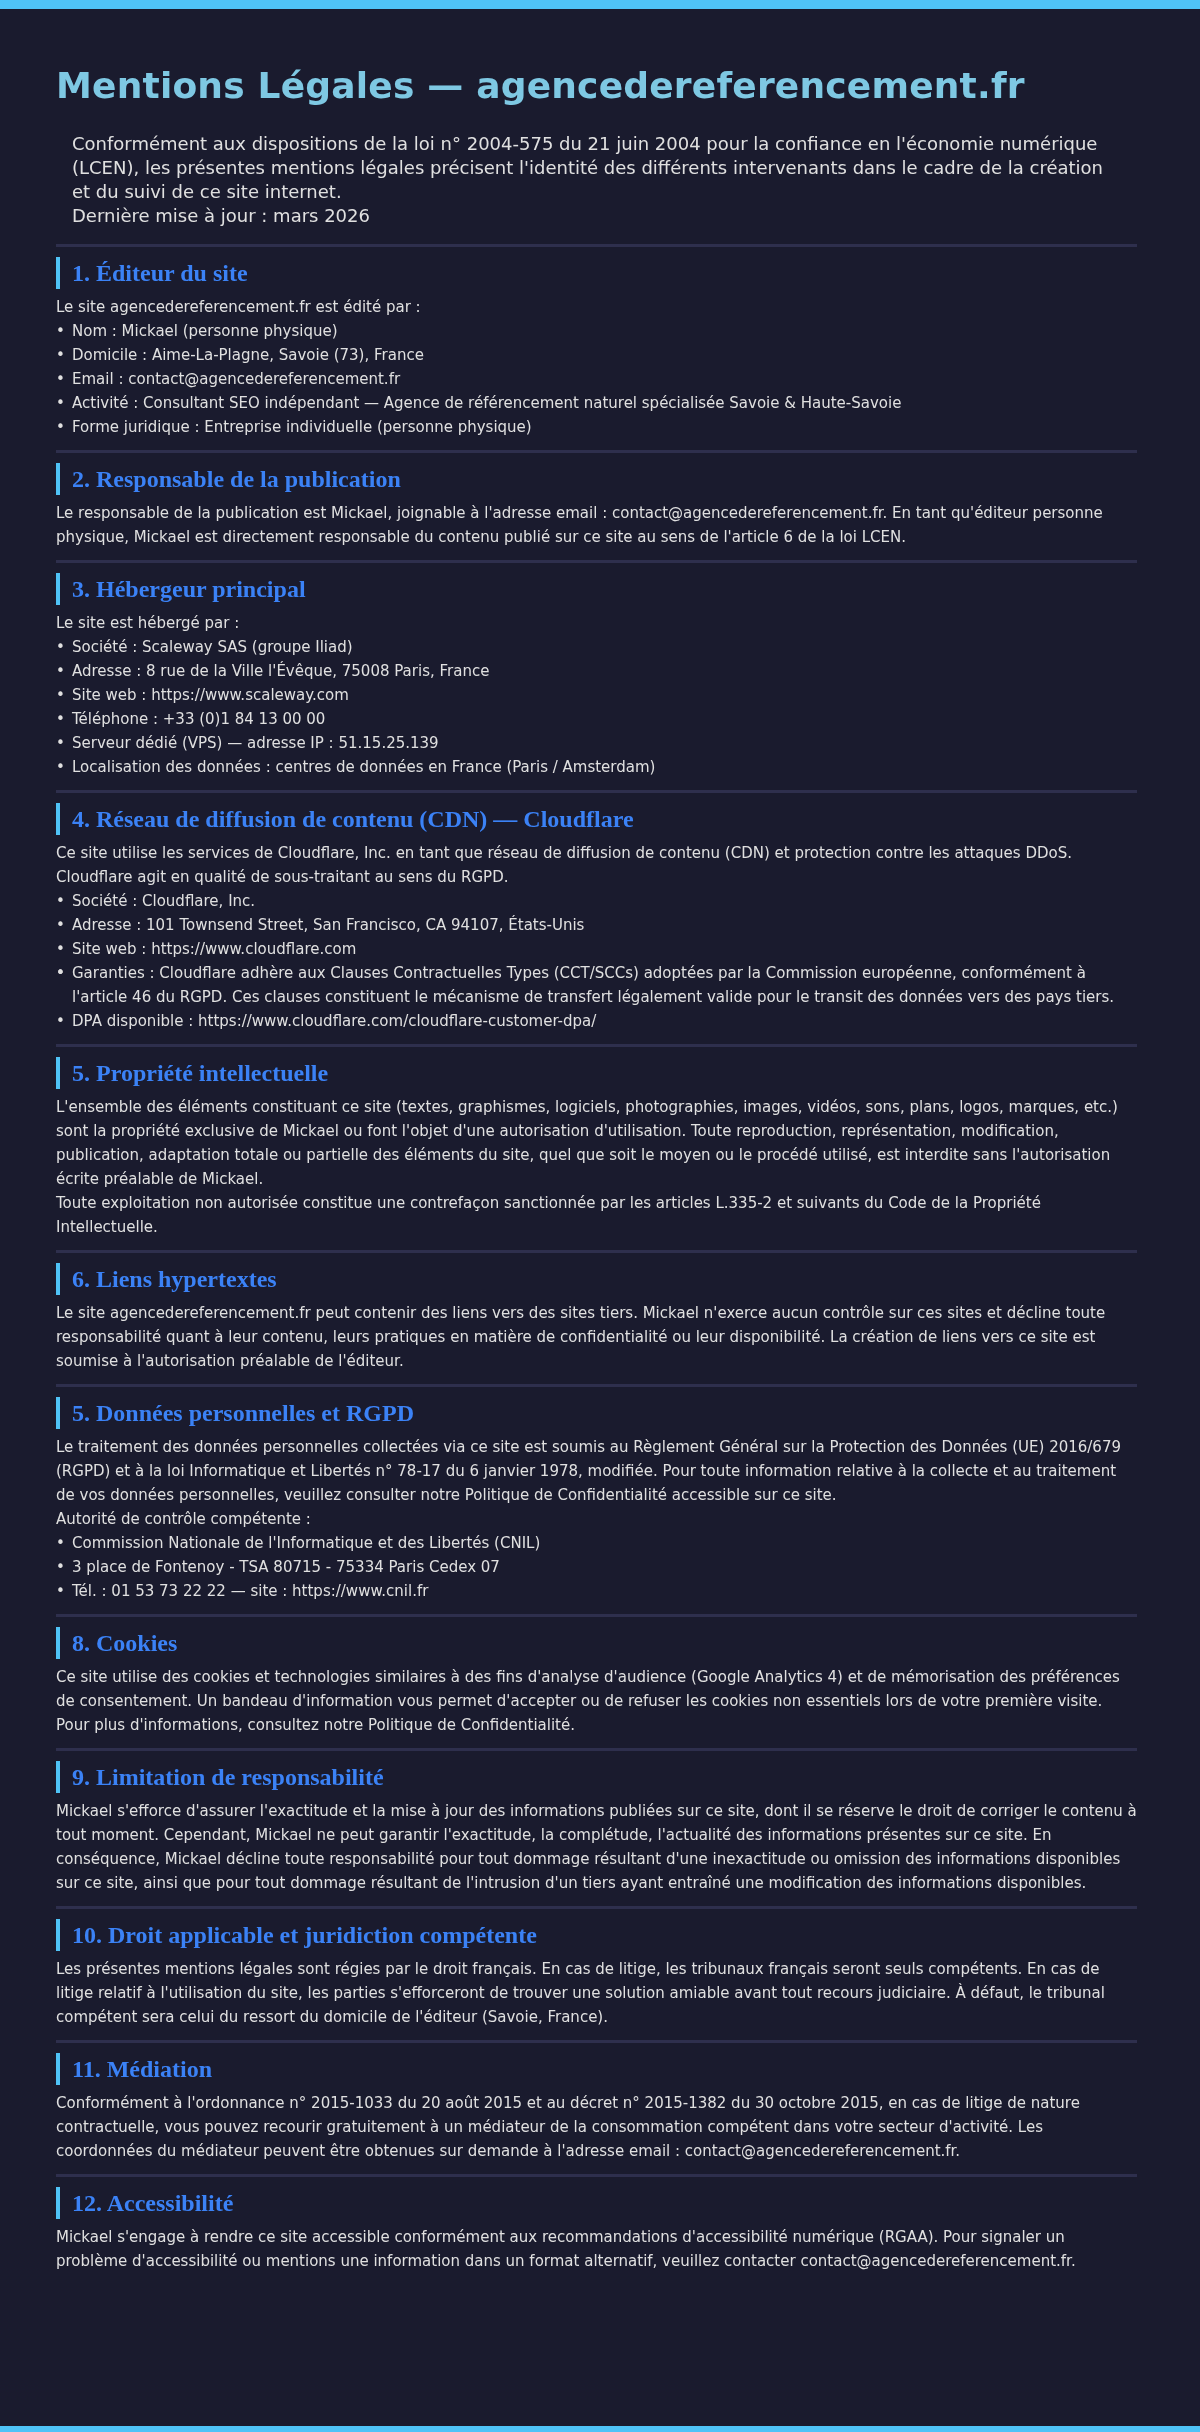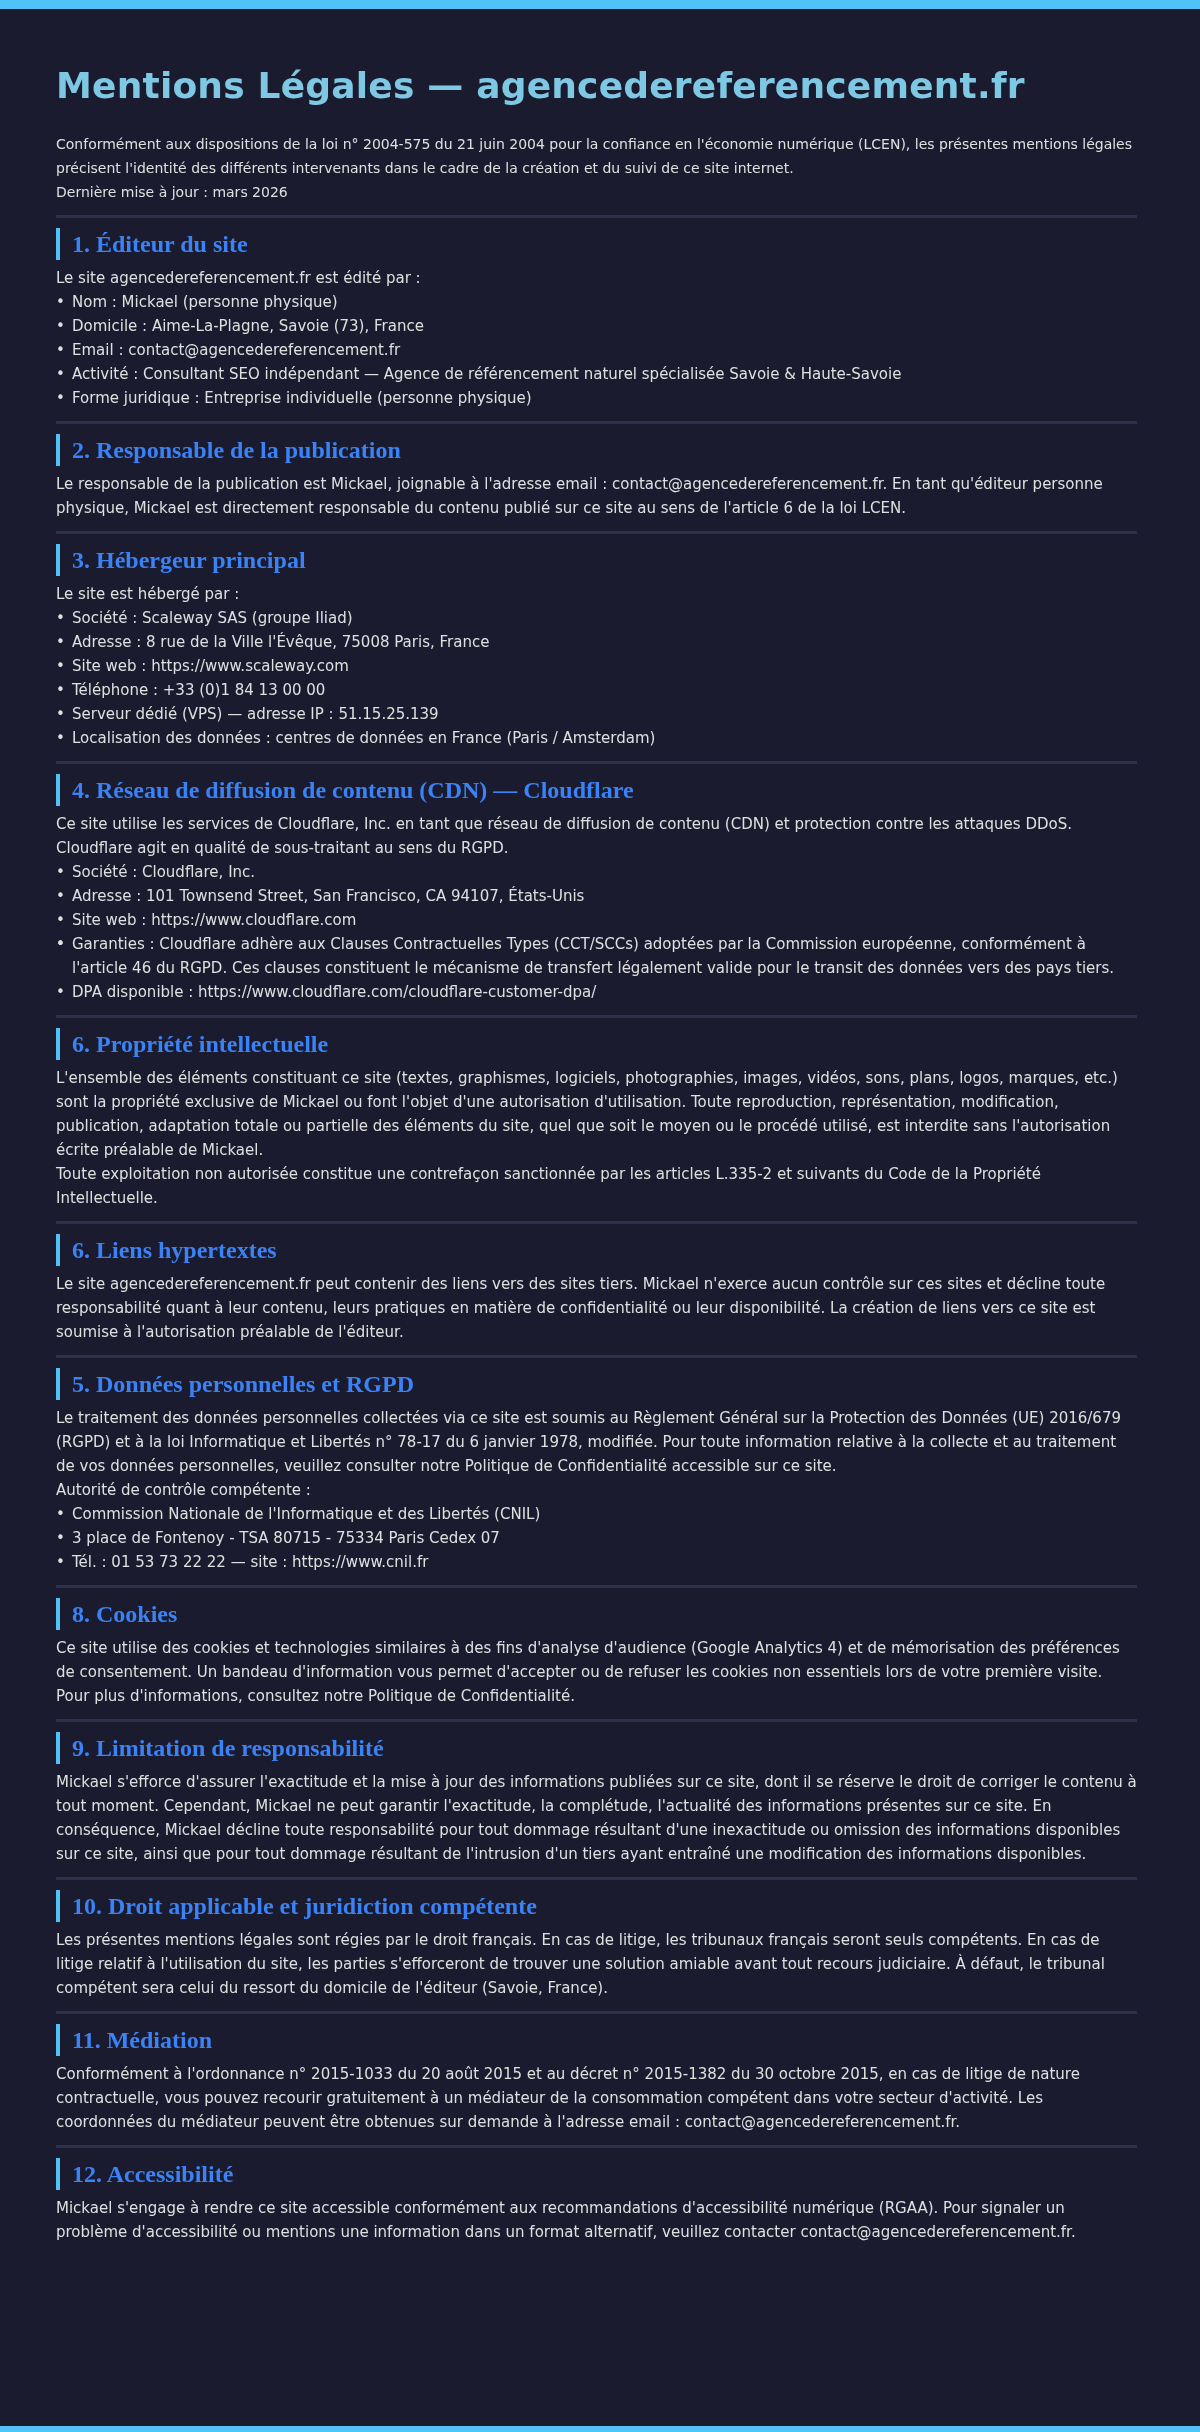--- a/index.html
+++ b/index.html
@@ -26,23 +26,23 @@
   }
   h1 {
     margin: 0 0 22px 0;
     font-size: 36px;
     font-weight: bold;
     color: #7ec8e3;
     line-height: 48px;
     letter-spacing: 0.2px;
   }
   .intro {
-    font-size: 14px;
+    font-size: 18px;
     line-height: 24px;
-    margin: 0;
+    margin: 16px;
     color: #e0e0e0;
   }
   .divider {
     height: 3px;
     background: #2e2f4d;
     margin: 11px 0 10px 0;
     width: 1081px;
   }
   .section h2 {
     margin: 0 0 6px 0;
@@ -122,21 +122,21 @@
           <li><span class="bullet">•</span><span>Société : Cloudflare, Inc.</span></li>
           <li><span class="bullet">•</span><span>Adresse : 101 Townsend Street, San Francisco, CA 94107, États-Unis</span></li>
           <li><span class="bullet">•</span><span>Site web : https://www.cloudflare.com</span></li>
           <li><span class="bullet">•</span></li>
           <li><span class="bullet">•</span><span>Garanties : Cloudflare adhère aux Clauses Contractuelles Types (CCT/SCCs) adoptées par la Commission européenne, conformément à l'article 46 du RGPD. Ces clauses constituent le mécanisme de transfert légalement valide pour le transit des données vers des pays tiers.</span></li>
           <li><span class="bullet">•</span><span>DPA disponible : https://www.cloudflare.com/cloudflare-customer-dpa/</span></li>
         </ul>
       </section>
       <div class="divider"></div>
       <section class="section">
-        <h2>6. Propriété intellectuelle</h2>
+        <h2>5. Propriété intellectuelle</h2>
         <p>L'ensemble des éléments constituant ce site (textes, graphismes, logiciels, photographies, images, vidéos, sons, plans, logos, marques, etc.) sont la propriété exclusive de Mickael ou font l'objet d'une autorisation d'utilisation. Toute reproduction, représentation, modification, publication, adaptation totale ou partielle des éléments du site, quel que soit le moyen ou le procédé utilisé, est interdite sans l'autorisation écrite préalable de Mickael.</p>
         <p>Toute exploitation non autorisée constitue une contrefaçon sanctionnée par les articles L.335-2 et suivants du Code de la Propriété Intellectuelle.</p>
       </section>
       <div class="divider"></div>
       <section class="section">
         <h2>6. Liens hypertextes</h2>
         <p>Le site agencedereferencement.fr peut contenir des liens vers des sites tiers. Mickael n'exerce aucun contrôle sur ces sites et décline toute responsabilité quant à leur contenu, leurs pratiques en matière de confidentialité ou leur disponibilité. La création de liens vers ce site est soumise à l'autorisation préalable de l'éditeur.</p>
       </section>
       <div class="divider"></div>
       <section class="section">

